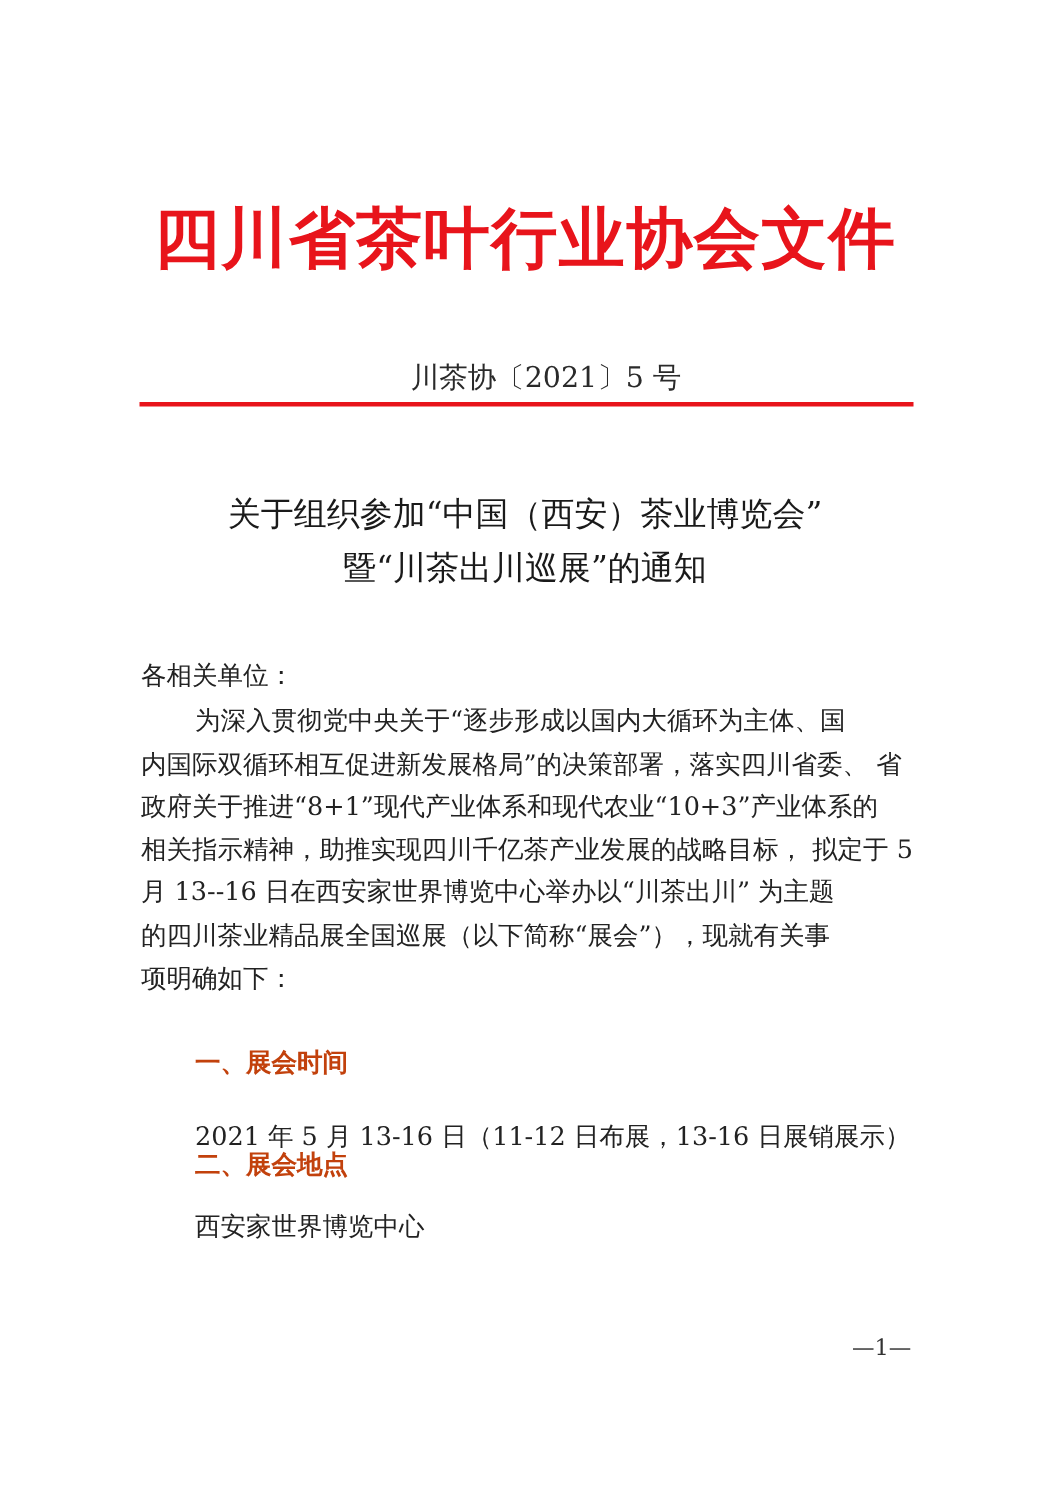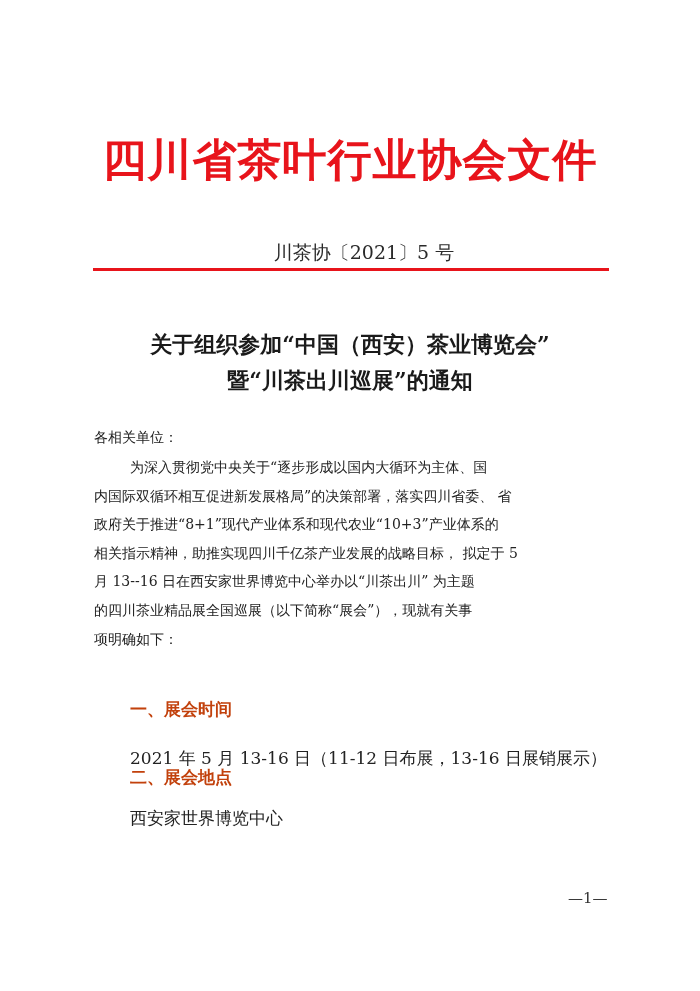--- a/index.html
+++ b/index.html
@@ -49,33 +49,34 @@
       height: 3px;
       background: #e8141b;
     }
     .notice-title {
       position: absolute;
       top: 326px;
       left: 0;
       width: 700px;
       text-align: center;
       font-family: "DejaVu Serif", "Liberation Serif", serif;
-      font-weight: bold;
+      font-weight: normal;
       font-size: 22px;
       line-height: 36px;
       color: #1a1a1a;
     }
     .notice-title .line { display: block; }
     .body-text {
       position: absolute;
       left: 94px;
       width: 515px;
-      font-size: 14px;
+      font-size: 17px;
       color: #222222;
       line-height: 28px;
+      margin-top: 14px;
     }
     .salutation { top: 423px; }
     .paragraph {
       top: 453px;
       line-height: 28.6px;
       text-align: justify;
     }
     .paragraph .pline { display: block; white-space: nowrap; }
     .paragraph .indent { padding-left: 36px; }
     .section-heading {

